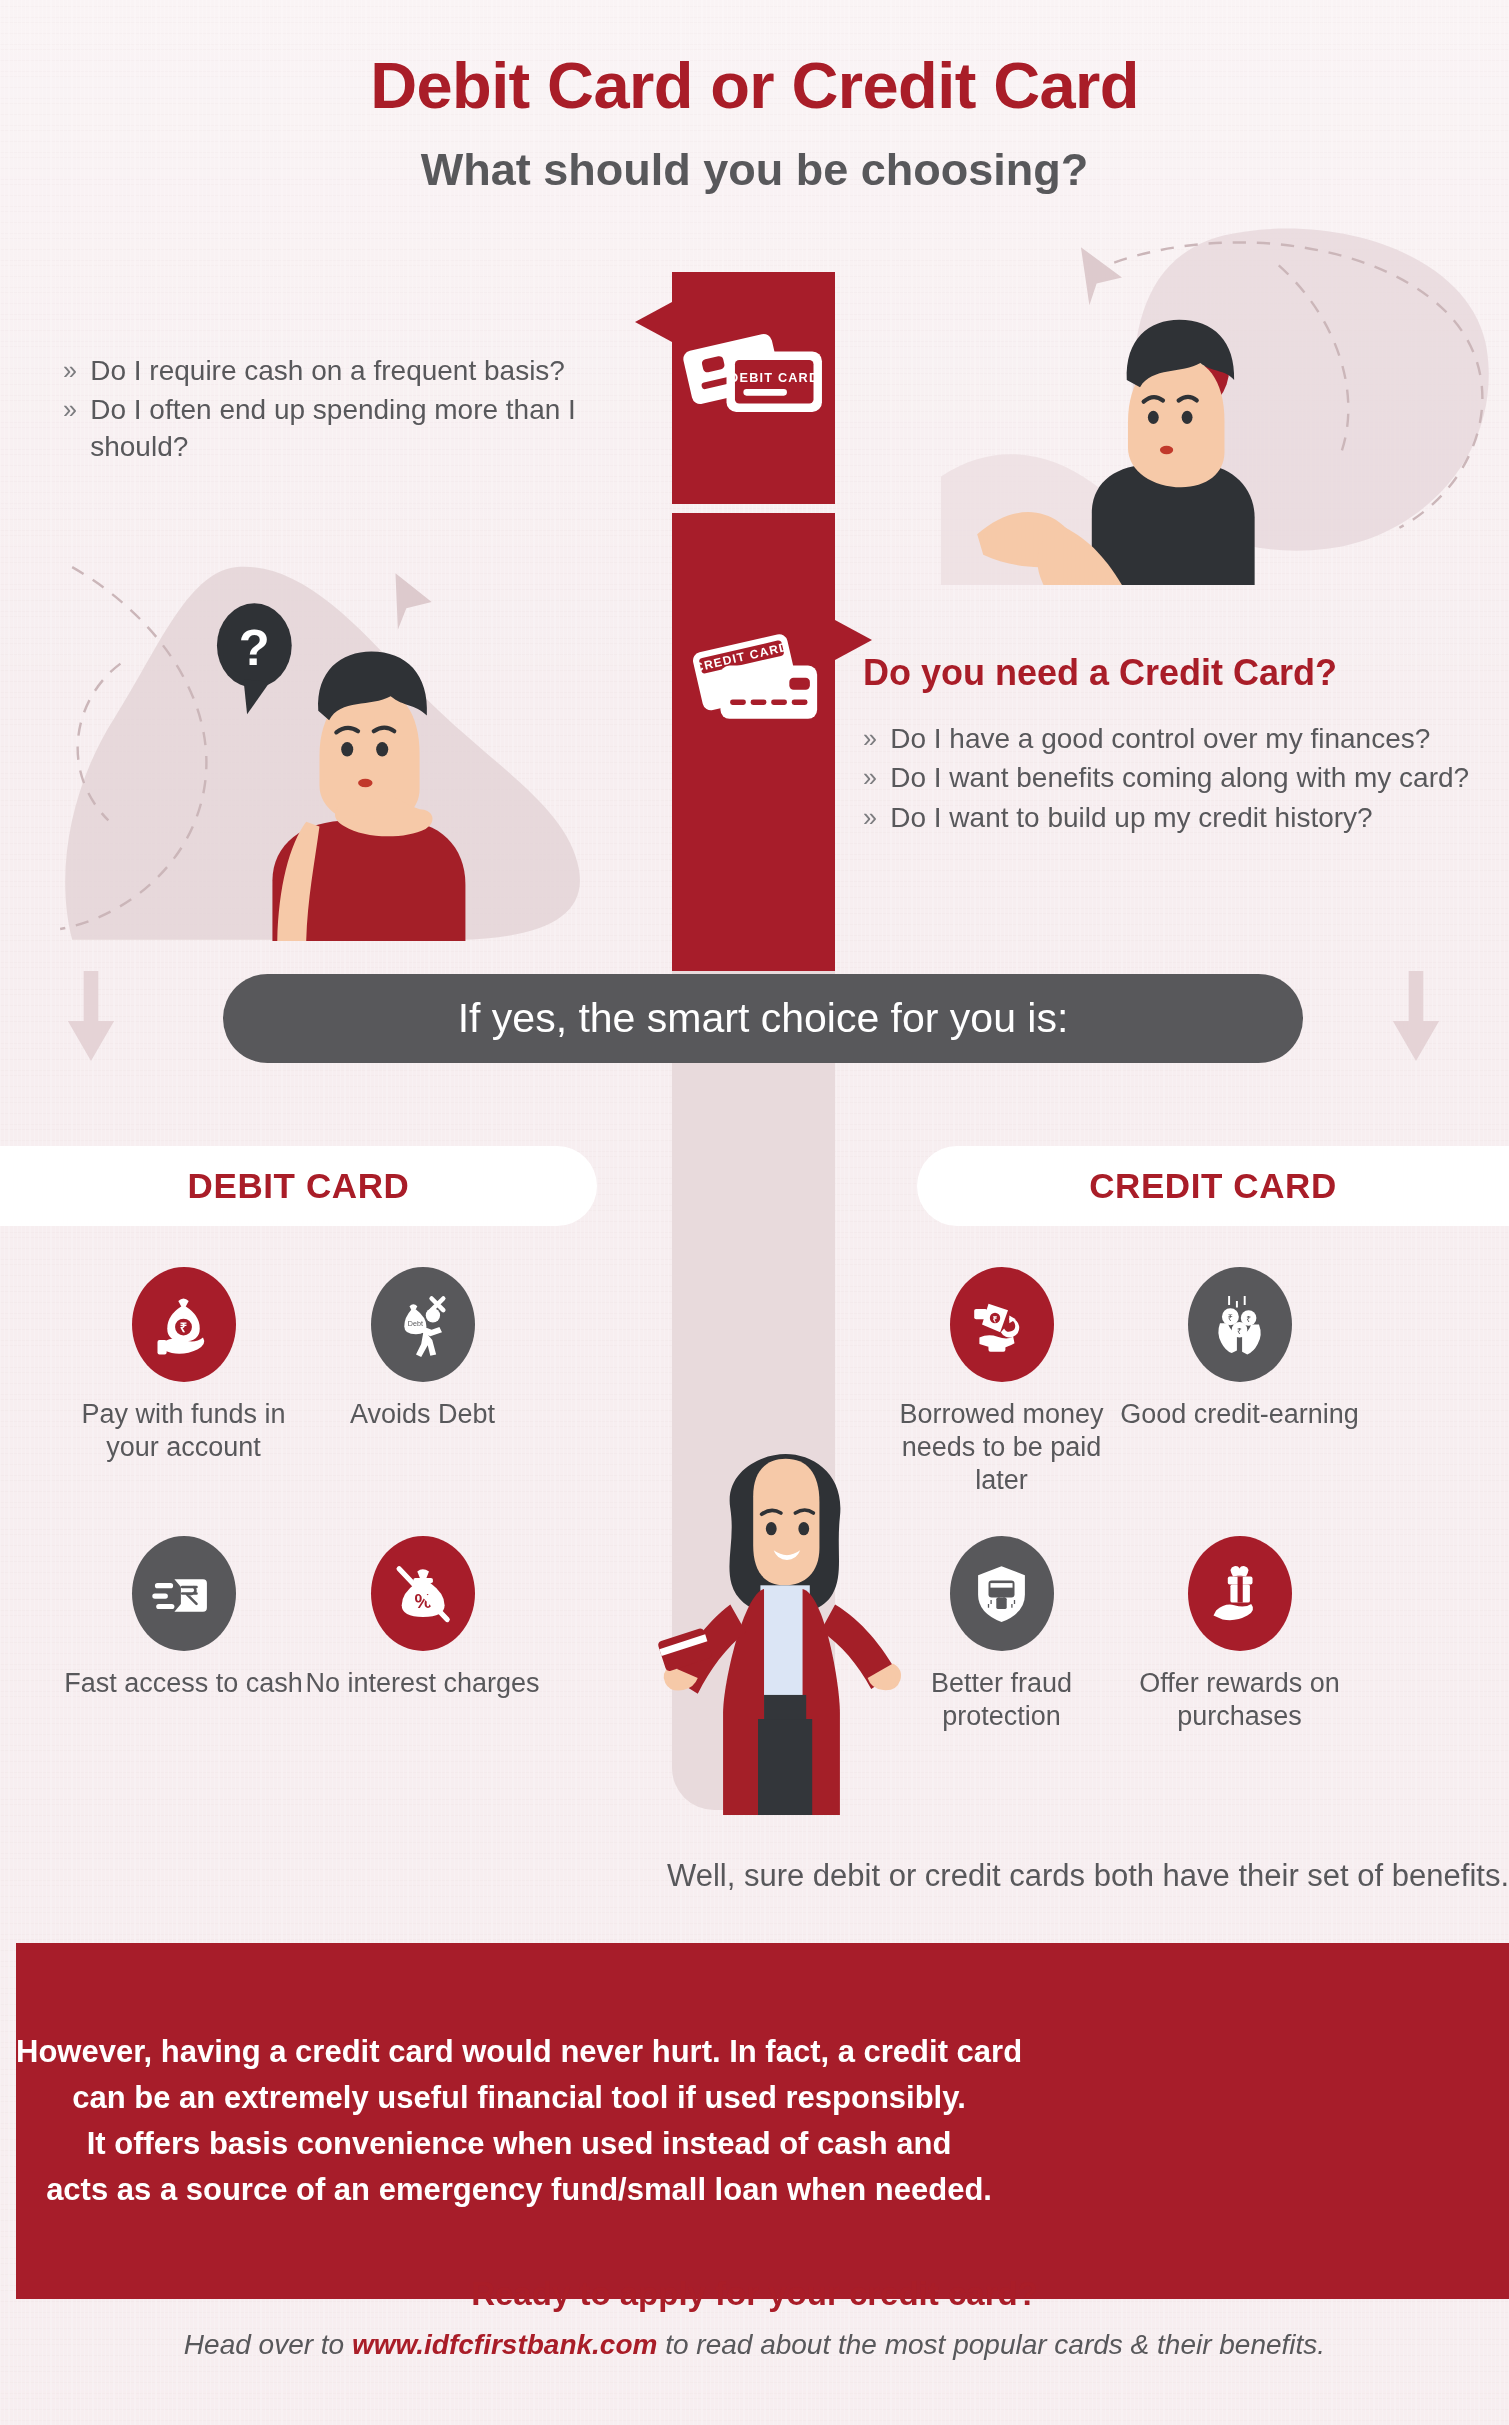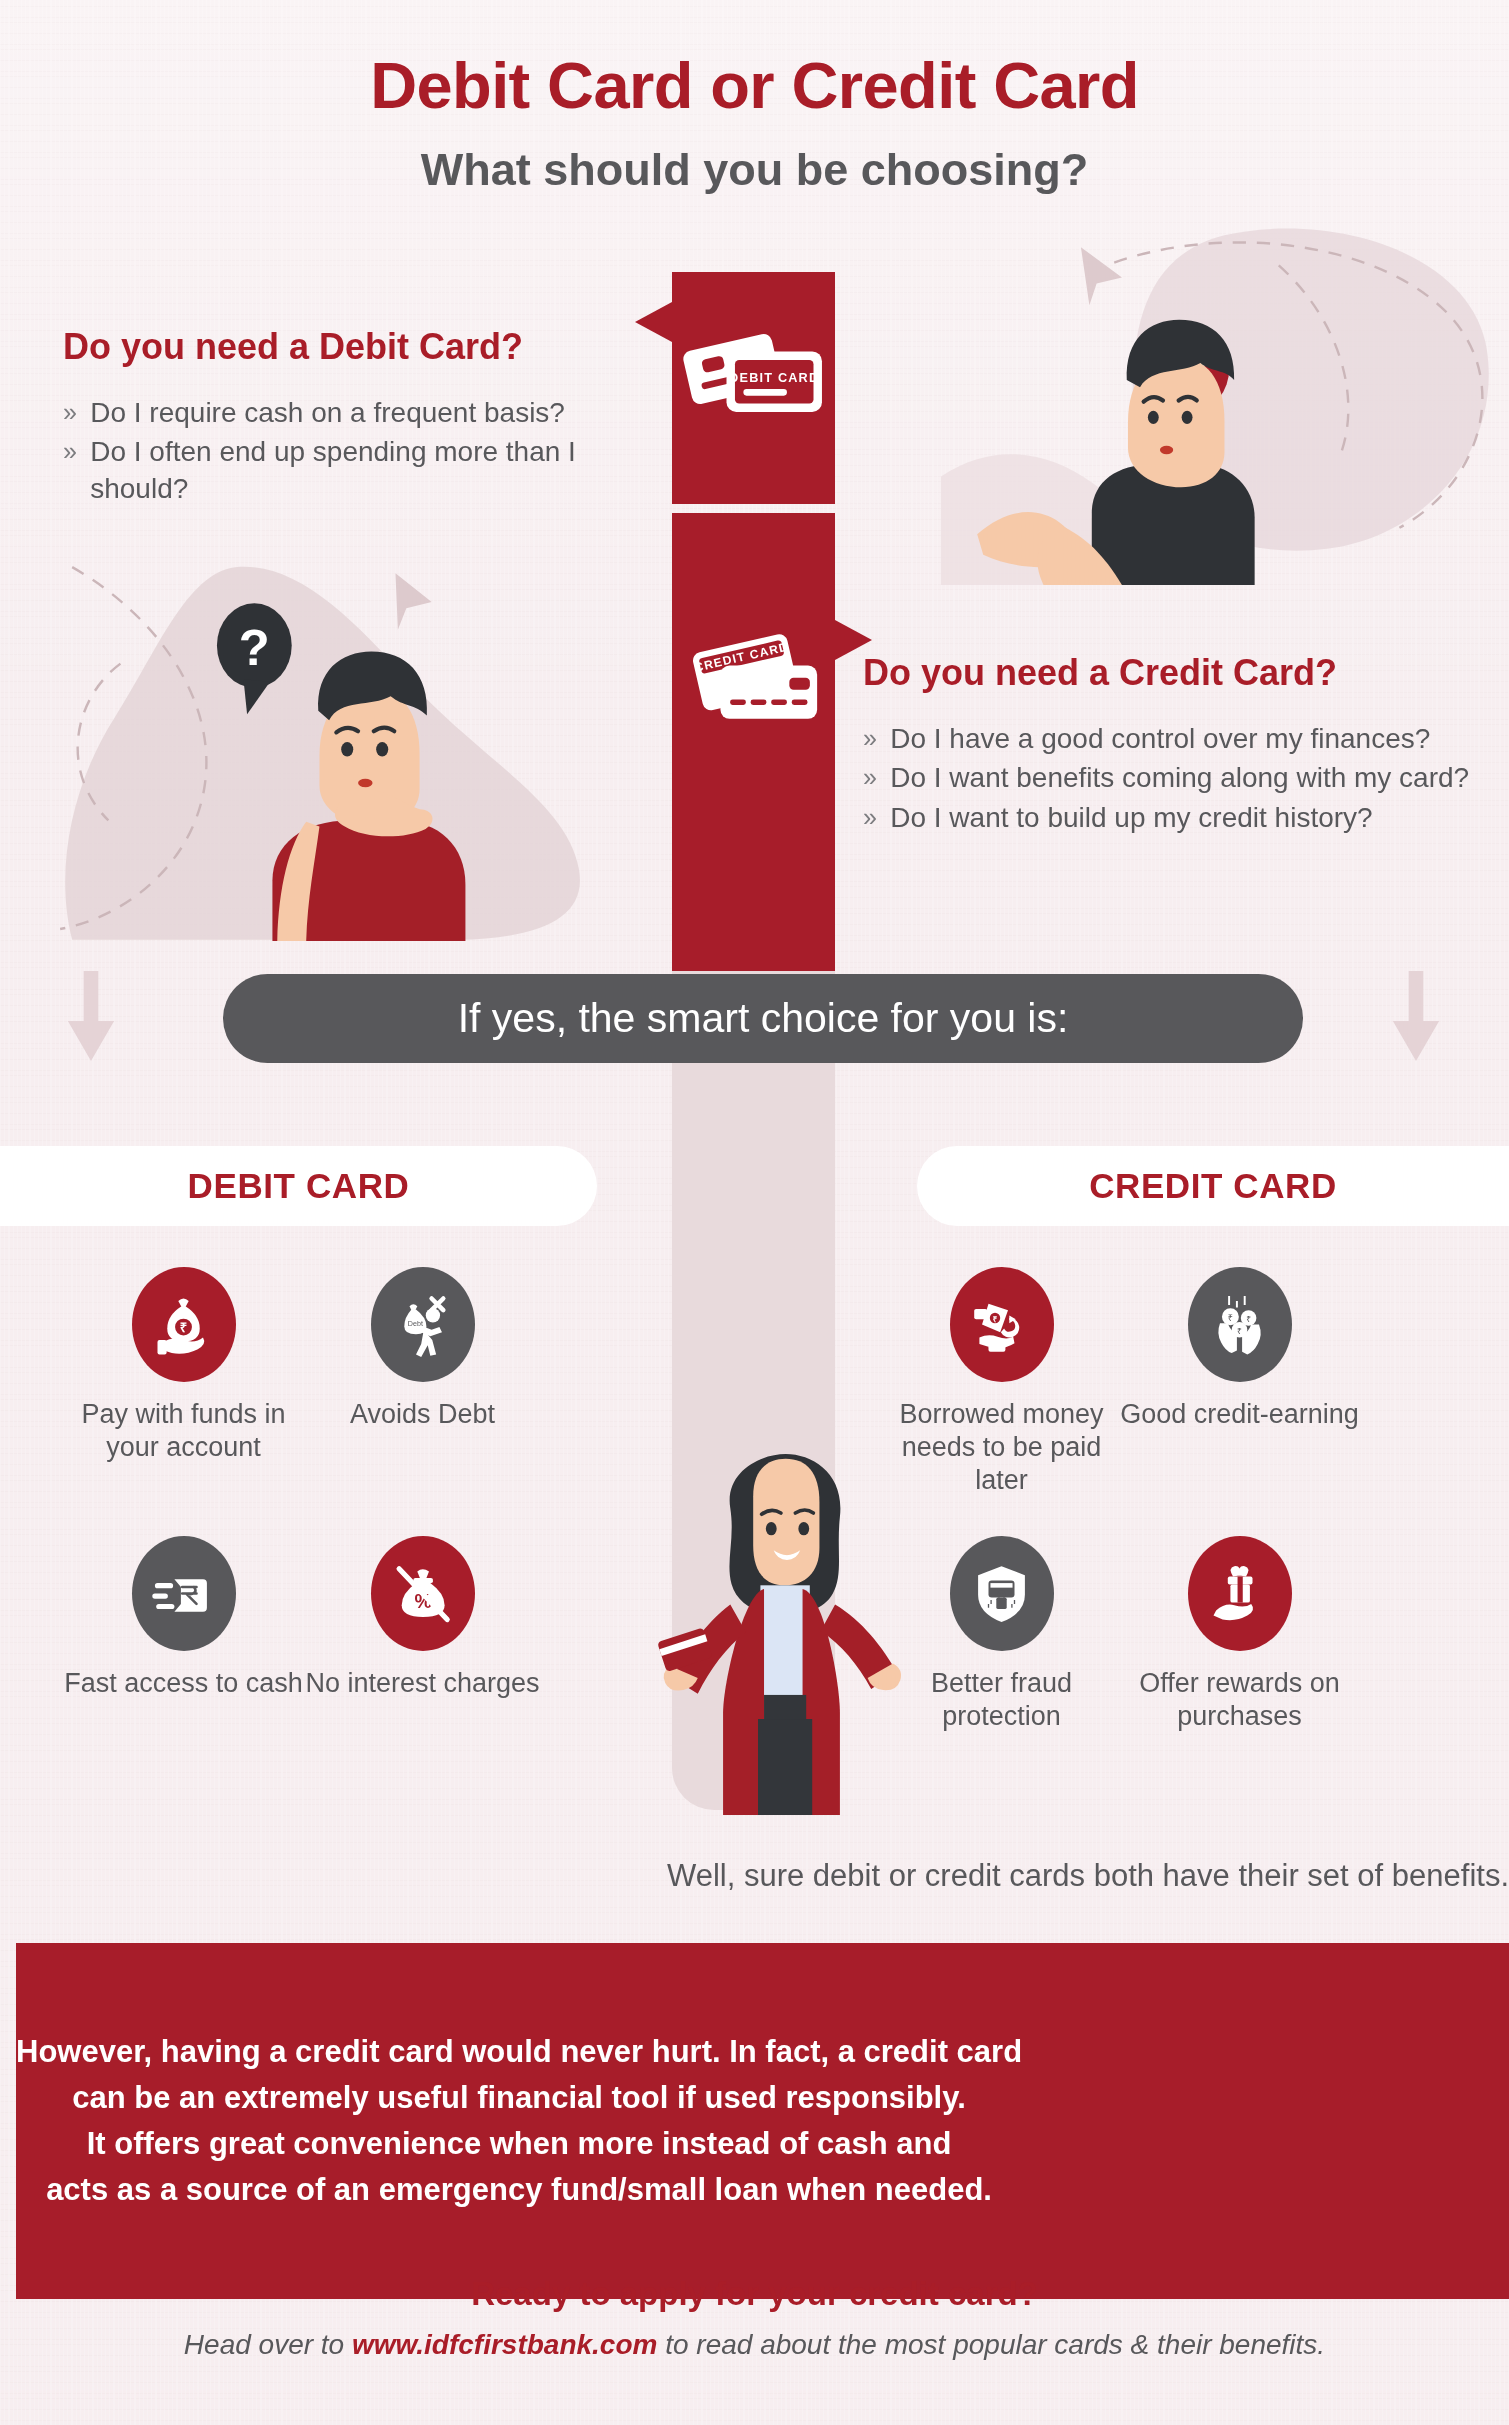--- a/index.html
+++ b/index.html
@@ -193,21 +193,20 @@
           <rect x="146" y="118" width="26" height="9" rx="4"></rect>
           <rect x="180" y="118" width="26" height="9" rx="4"></rect>
         </g>
       </svg>
     </div>
   </div>
   <div class="col-red-stub"></div>
   <div class="col-pink"></div>
 
   <div class="q-block" id="q-debit">
-    <div class="q-title">Do you need a Debit Card?</div>
     <ul class="q-list">
       <li>
         <span class="chev">»</span>
         <span>Do I require cash on a frequent basis?</span>
       </li>
       <li>
         <span class="chev">»</span>
         <span>Do I often end up spending more than I should?</span>
       </li>
     </ul>
@@ -423,21 +422,21 @@
       </g>
     </svg>
   </div>
 
   <div class="closing">Well, sure debit or credit cards both have their set of benefits.</div>
 
   <div class="red-band">
     <p>
       <span>However, having a credit card would never hurt. In fact, a credit card</span><br>
       <span>can be an extremely useful financial tool if used responsibly.</span><br>
-      <span>It offers great convenience when more instead of cash and</span><br>
+      <span>It offers basis convenience when used instead of cash and</span><br>
       <span>acts as a source of an emergency fund/small loan when needed.</span>
     </p>
   </div>
 
   <div class="footer">
     <div class="cta">Ready to apply for your credit card?</div>
     <div class="sub">
       <span>Head over to </span><b>www.idfcfirstbank.com</b><span> to read about the most popular cards &amp; their benefits.</span>
     </div>
   </div>

